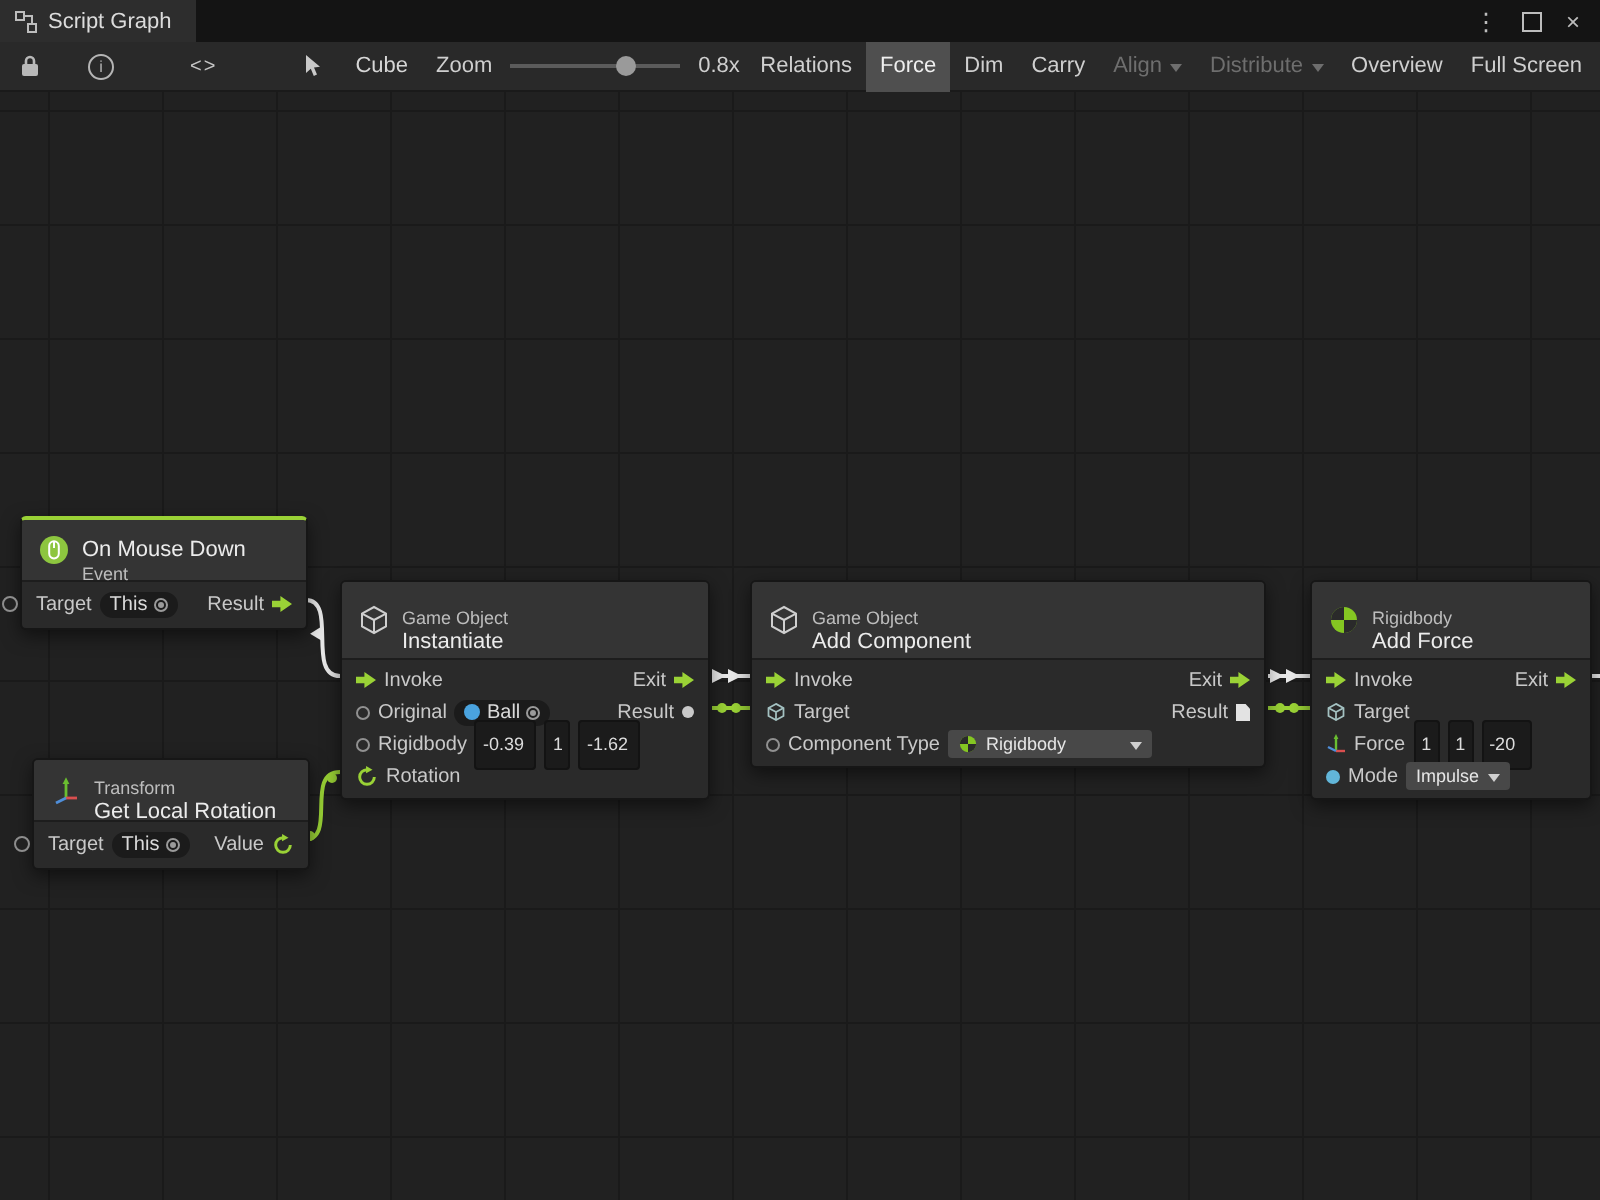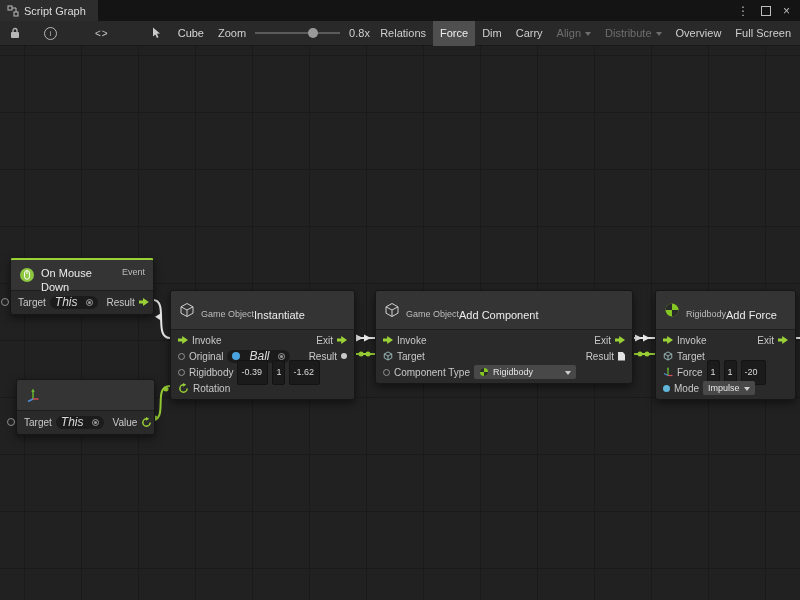--- a/index.html
+++ b/index.html
@@ -49,37 +49,37 @@
   .af{fill:#e9e9e9;}
   .gd{fill:#9ad236;}
 
   
   .node{position:absolute;background:#2a2a2a;border:1px solid #161616;border-radius:3px;
        box-shadow:0 3px 9px rgba(0,0,0,.5);color:#c9c9c9;box-sizing:border-box;}
   .node-header{display:flex;align-items:center;gap:6px;padding:0 8px;height:38px;
        background:#343434;border-bottom:1px solid #1d1d1d;border-radius:2px 2px 0 0;}
   .small .node-header{height:30px;}
   .event{border-top:2px solid #9ad236;}
-  .titles{display:flex;flex-direction:row;line-height:1.25;margin-top:12px;}
+  .titles{display:flex;flex-direction:column;line-height:1.25;margin-top:12px;}
   .node-cat{font-size:9px;color:#bdbdbd;}
   .node-title{font-size:11px;color:#ececec;}
   .hicon{display:flex;flex:none;}
   .node-body{padding:2px 0 3px;}
   .row{display:flex;align-items:center;gap:4px;height:16px;padding:0 7px;
        position:relative;font-size:10px;white-space:nowrap;}
   .small .row{height:18px;}
   .sp{flex:1;}
   .port-flow{width:10px;height:8px;background:#9ad236;flex:none;
        clip-path:polygon(0 30%,42% 30%,42% 0,100% 50%,42% 100%,42% 70%,0 70%);}
   .port-circle{width:7px;height:7px;border:1px solid #919191;border-radius:50%;
        box-sizing:border-box;flex:none;}
   .edge-circle{position:absolute;left:-10px;top:50%;margin-top:-4px;width:8px;height:8px;
        border:1px solid #8d8d8d;border-radius:50%;box-sizing:border-box;background:#212121;}
-  .chip{display:inline-flex;align-items:center;gap:9px;background:#1b1b1b;border-radius:7px;
-       height:13px;padding:0 5px;font-size:12px;color:#dadada;font-style:italic;}
+  .chip{display:inline-flex;align-items:center;gap:3px;background:#1b1b1b;border-radius:7px;
+       height:13px;padding:0 5px;font-size:10px;color:#dadada;}
   .picker{width:7px;height:7px;border:1px solid #9a9a9a;border-radius:50%;position:relative;
        box-sizing:border-box;flex:none;}
   .picker::after{content:"";position:absolute;left:1px;top:1px;right:1px;bottom:1px;
        background:#9a9a9a;border-radius:50%;}
   .ball-dot{width:8px;height:8px;border-radius:50%;background:#4aa3df;flex:none;}
   .num{background:#1b1b1b;border:1px solid #131313;border-radius:2px;color:#dcdcdc;
        font-size:9px;height:25px;padding:0 3px;box-sizing:border-box;font-family:inherit;}
   .dropdown{display:inline-flex;align-items:center;gap:4px;background:#484848;border-radius:2px;
        height:14px;padding:0 5px;font-size:9px;color:#e6e6e6;}
   .dropdown .caret{border-top-color:#cfcfcf;}
@@ -215,20 +215,24 @@
   <div class="node small" style="left:16px;top:333px;width:139px;">
     <div class="node-header">
       <span class="hicon">
         <svg width="16" height="16" viewBox="0 0 16 16">
           <line x1="8" y1="12" x2="8" y2="4.5" stroke="#6abe30" stroke-width="1.4"></line>
           <path d="M8 1.6 L6.3 5 H9.7 Z" fill="#6abe30"></path>
           <line x1="8" y1="12" x2="13.5" y2="12" stroke="#d94f4f" stroke-width="1.4"></line>
           <line x1="8" y1="12" x2="3" y2="14.5" stroke="#4f8ed9" stroke-width="1.4"></line>
         </svg>
       </span>
+      <div class="titles">
+        <span class="node-cat">Transform</span>
+        <span class="node-title">Get Local Rotation</span>
+      </div>
     </div>
     <div class="node-body">
       <div class="row">
         <span class="edge-circle"></span>
         <span>Target</span>
         <span class="chip">
           <span>This</span>
           <span class="picker"></span>
         </span>
         <span class="sp"></span>

